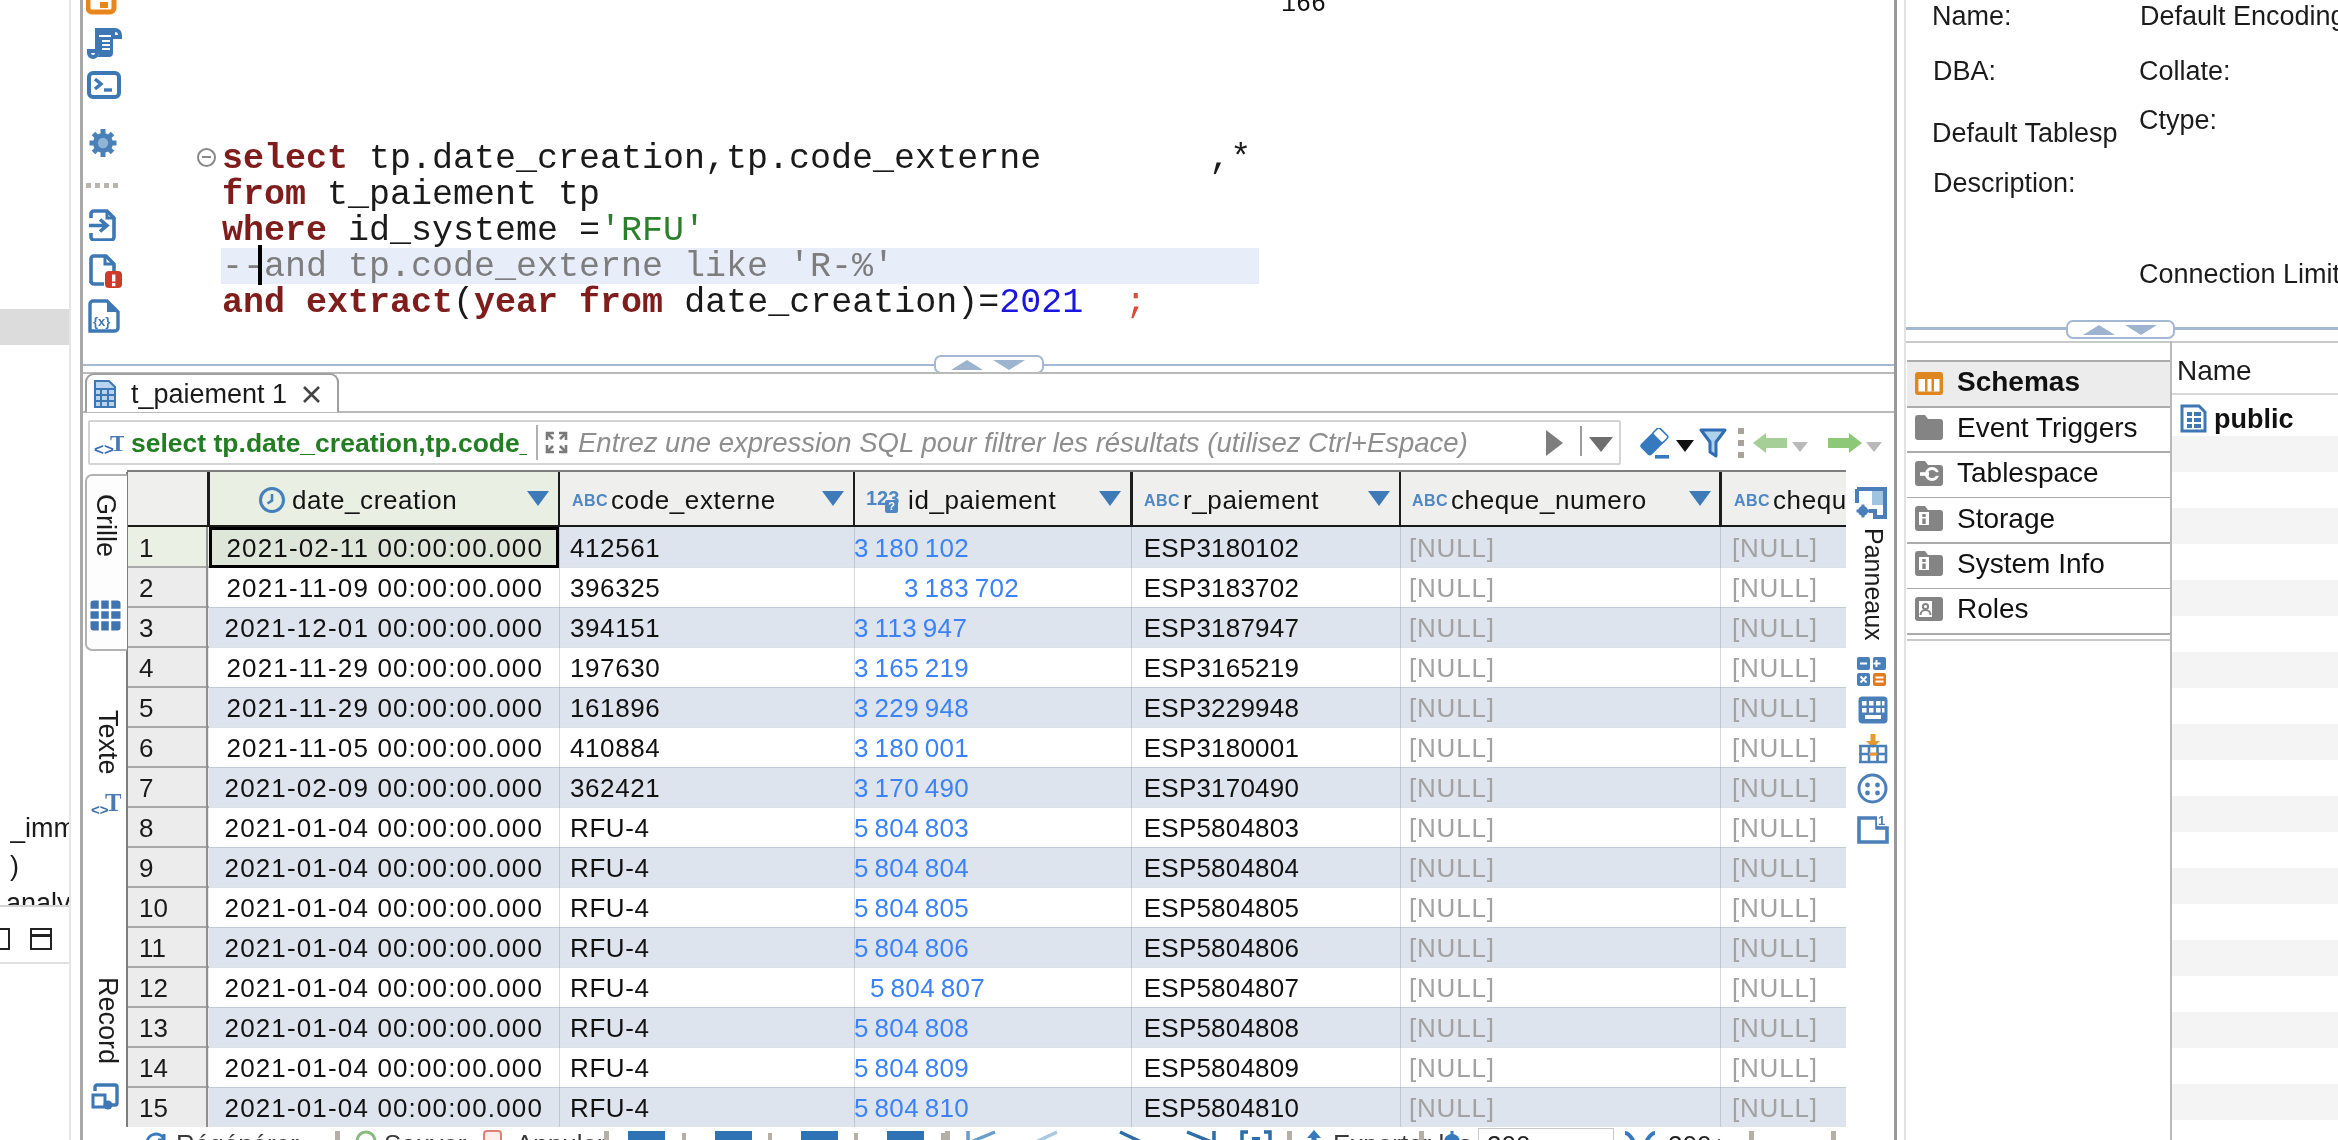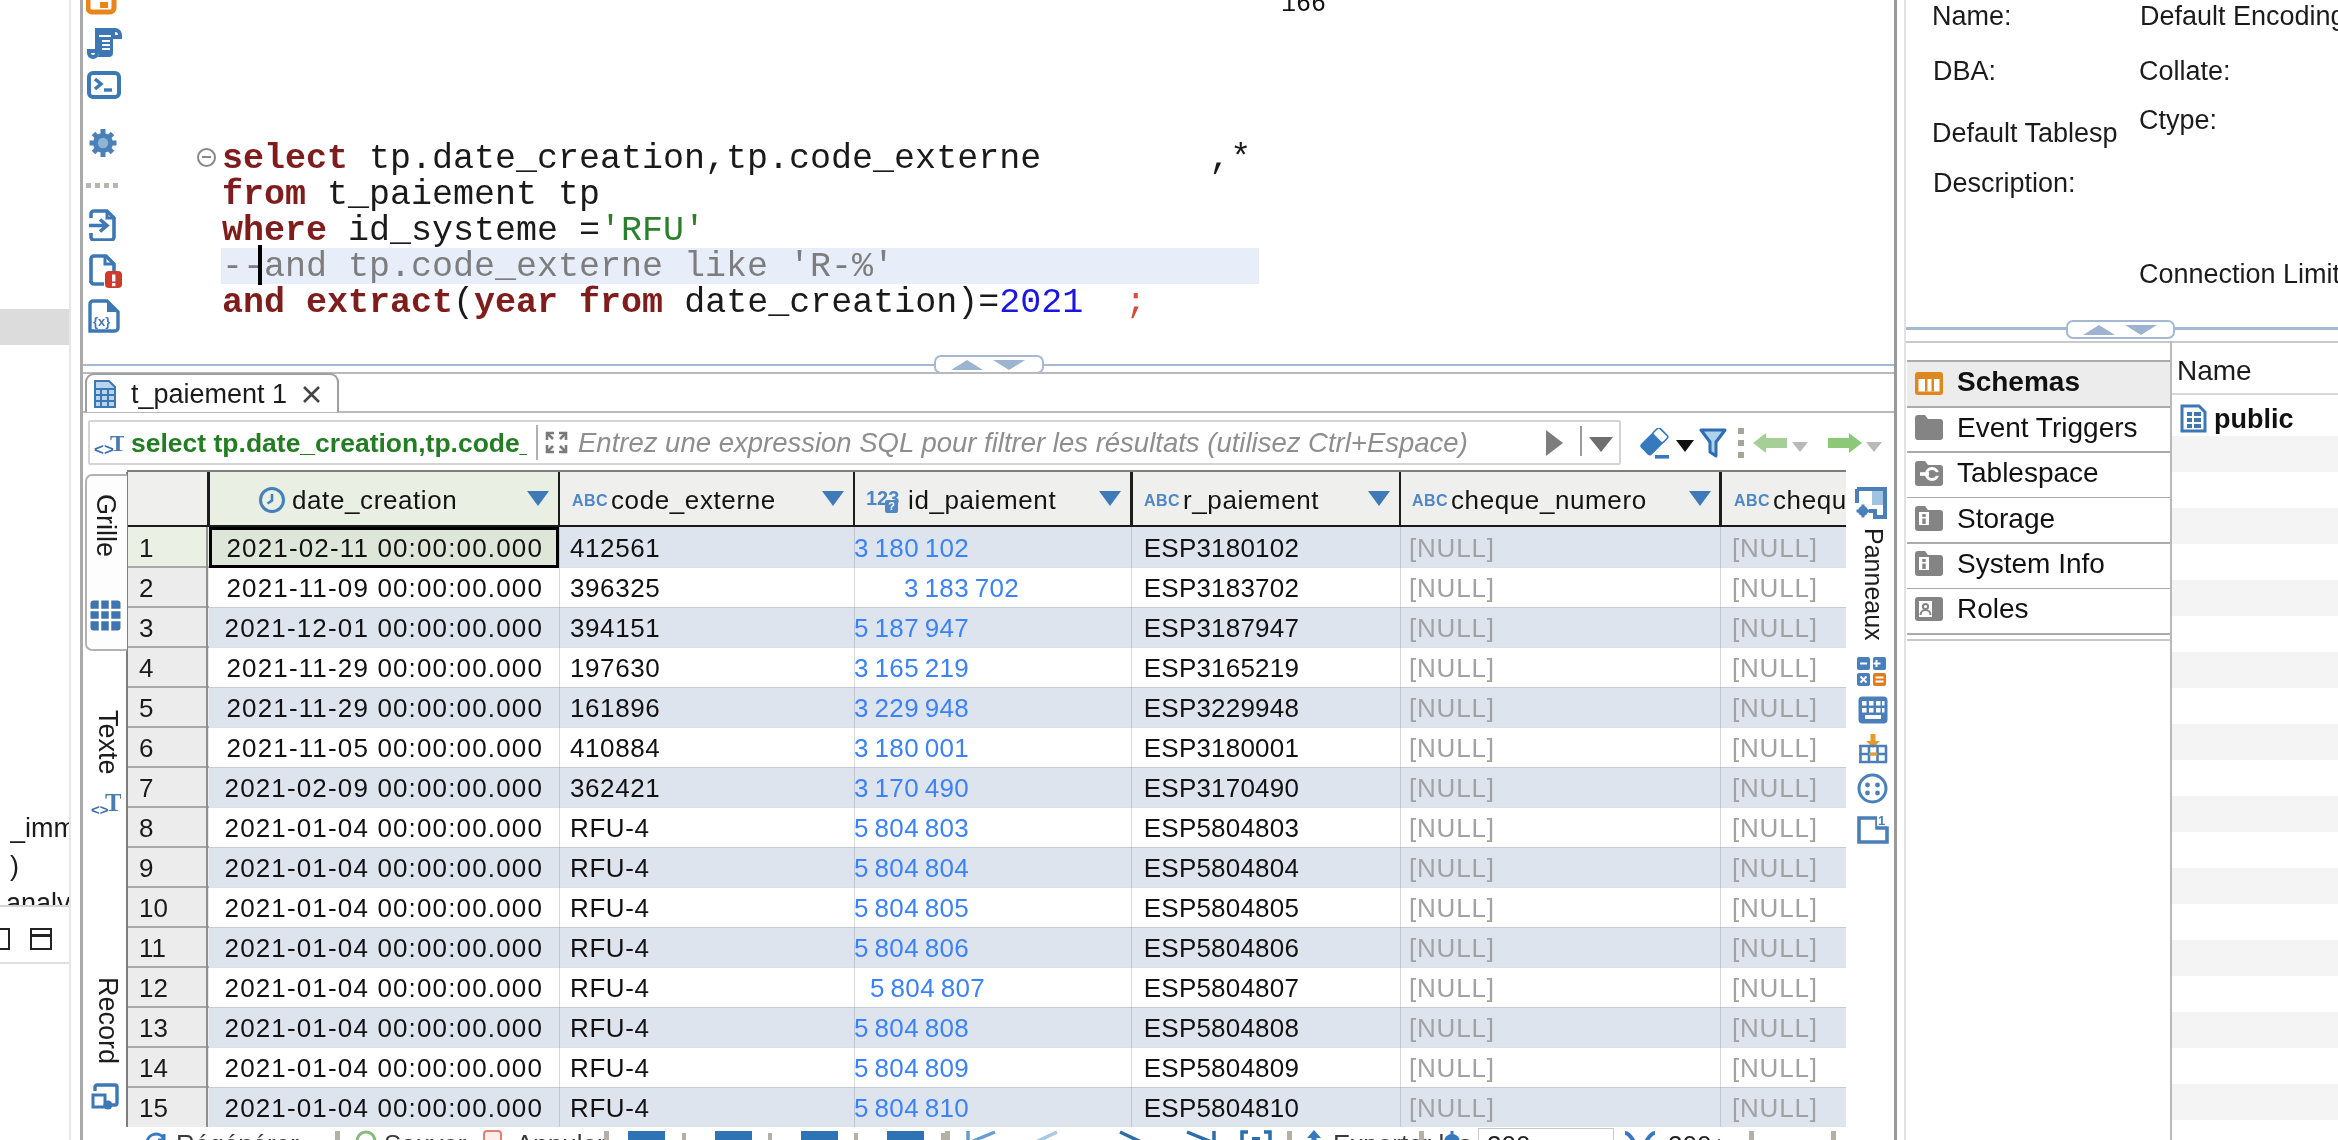--- a/index.html
+++ b/index.html
@@ -284,21 +284,21 @@
 <div class="abs rn" style="left:12px;top:101px;">2</div>
 <div class="abs dt" style="left:81.5px;top:101px;width:334.5px;">2021-11-09 00:00:00.000</div>
 <div class="abs ce" style="left:443px;top:101px;">396325</div>
 <div class="abs idp" style="left:741px;top:101px;width:261.0px;margin-left:36px;">3 183 702</div>
 <div class="abs rp" style="left:1016.8px;top:101px;">ESP3183702</div>
 <div class="abs nul" style="left:1282px;top:101px;">[NULL]</div>
 <div class="abs nul" style="left:1605.0px;top:101px;">[NULL]</div>
 <div class="abs rn" style="left:12px;top:141px;">3</div>
 <div class="abs dt" style="left:81.5px;top:141px;width:334.5px;">2021-12-01 00:00:00.000</div>
 <div class="abs ce" style="left:443px;top:141px;">394151</div>
-<div class="abs idp" style="left:727px;top:141px;width:261.0px;">5 187 947</div>
+<div class="abs idp" style="left:727px;top:141px;width:261.0px;">3 113 947</div>
 <div class="abs rp" style="left:1016.8px;top:141px;">ESP3187947</div>
 <div class="abs nul" style="left:1282px;top:141px;">[NULL]</div>
 <div class="abs nul" style="left:1605.0px;top:141px;">[NULL]</div>
 <div class="abs rn" style="left:12px;top:181px;">4</div>
 <div class="abs dt" style="left:81.5px;top:181px;width:334.5px;">2021-11-29 00:00:00.000</div>
 <div class="abs ce" style="left:443px;top:181px;">197630</div>
 <div class="abs idp" style="left:727px;top:181px;width:261.0px;">3 165 219</div>
 <div class="abs rp" style="left:1016.8px;top:181px;">ESP3165219</div>
 <div class="abs nul" style="left:1282px;top:181px;">[NULL]</div>
 <div class="abs nul" style="left:1605.0px;top:181px;">[NULL]</div>

